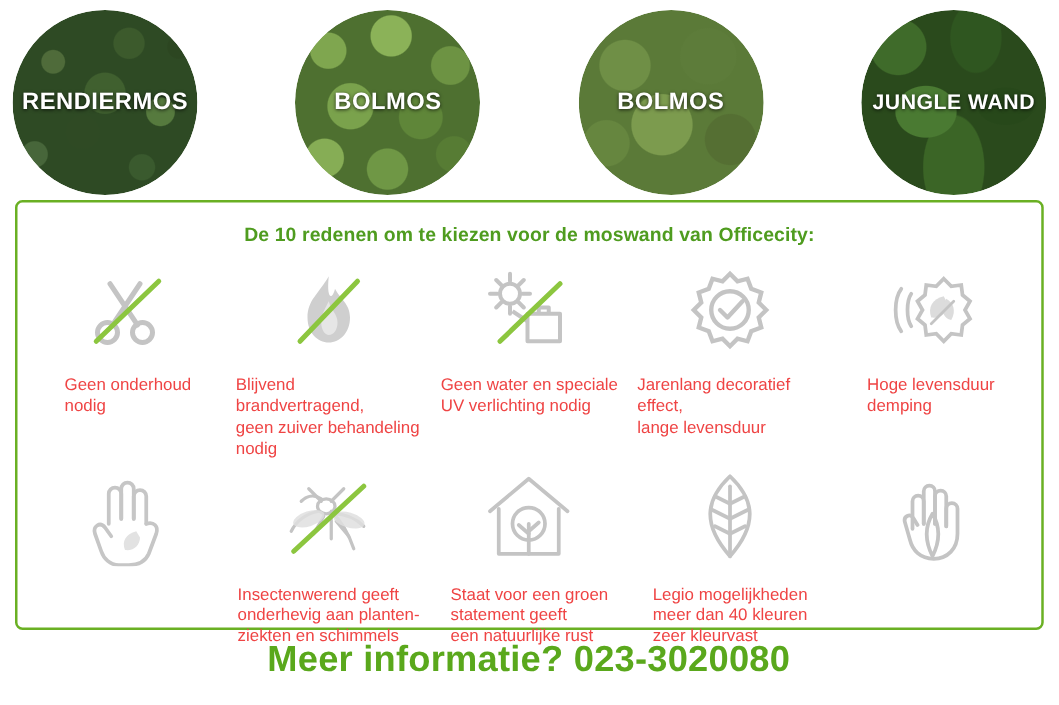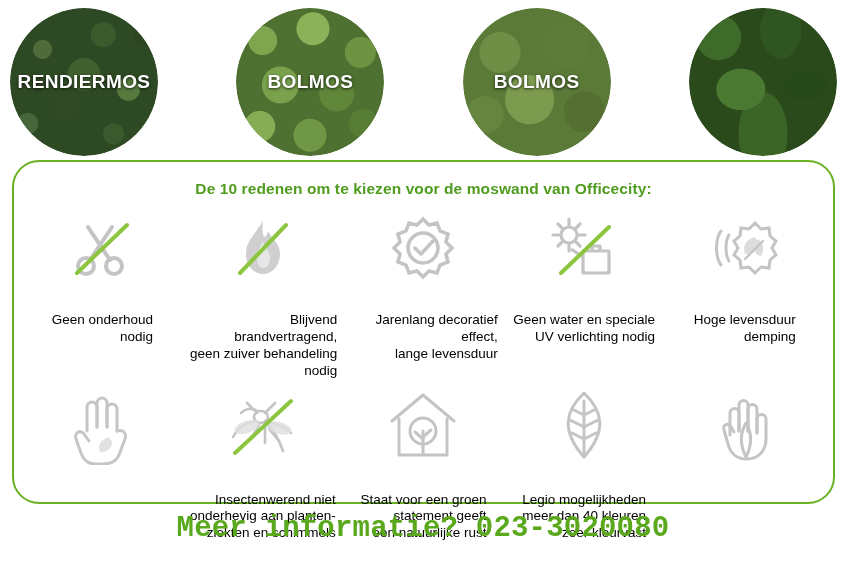--- a/index.html
+++ b/index.html
@@ -101,21 +101,21 @@
   .circle.jungle .caption { font-size: 17px; }
 
   
   .panel {
     position: absolute;
     left: 12px;
     top: 160px;
     width: 823px;
     height: 344px;
     border: 2px solid #6ab023;
-    border-radius: 27px;
+    border-radius: 6px;
     background: #ffffff;
   }
   .panel-title {
     text-align: center;
     color: #4f9c1f;
     font-weight: bold;
     font-size: 15.5px;
     margin-top: 18px;
     letter-spacing: .1px;
   }
@@ -136,40 +136,39 @@
     padding: 0 6px;
   }
   .icon-wrap {
     height: 80px;
     display: flex;
     align-items: center;
     justify-content: center;
   }
   .cell.row2 .icon-wrap { height: 84px; }
   .cell-label {
-    margin-top: 24px;
+    margin-top: 12px;
     font-size: 13.5px;
     line-height: 1.25;
-    color: #000000;
-    text-align: right;
+    color: #ef4444;
+    text-align: left;
     white-space: pre-line;
   }
 
   
   .footer {
     position: absolute;
     left: 0;
     right: 0;
     top: 512px;
     text-align: center;
     color: #5aa81c;
     font-size: 29px;
     font-weight: bold;
     letter-spacing: .2px;
-    font-family: Liberation Mono, monospace;
   }
 
   svg { display: block; }
 </style>
 </head>
 <body>
 
 <div class="page">
 
   <div class="circles">
@@ -184,20 +183,21 @@
       <div class="caption">BOLMOS</div>
     </div>
 
     <div class="circle plat">
       <div class="moss plat"></div>
       <div class="caption">BOLMOS</div>
     </div>
 
     <div class="circle jungle">
       <div class="moss jungle"></div>
+      <div class="caption">JUNGLE WAND</div>
     </div>
 
   </div>
 
   <div class="panel">
     <div class="panel-title">De 10 redenen om te kiezen voor de moswand van Officecity:</div>
 
     <div class="grid">
 
       <div class="cell row1">
@@ -224,50 +224,50 @@
             <path d="M12 60 L58 12" stroke="#8cc63f" stroke-width="4" stroke-linecap="round" fill="none"></path>
           </svg>
         </div>
         <div class="cell-label">Blijvend brandvertragend,
 geen zuiver behandeling
 nodig</div>
       </div>
 
       <div class="cell row1">
         <div class="icon-wrap">
+          <svg width="78" height="70" viewBox="0 0 78 70">
+            <g stroke="#c4c4c4" stroke-width="3.2" fill="none" stroke-linecap="round">
+              <circle cx="24" cy="22" r="8"></circle>
+              <path d="M24 6 V12 M24 32 V38 M8 22 H14 M34 22 H40
+                       M13 11 L17 15 M31 29 L35 33 M35 11 L31 15 M17 29 L13 33"></path>
+            </g>
+            <g stroke="#c4c4c4" stroke-width="3.2" fill="none" stroke-linejoin="round">
+              <path d="M38 38 H64 V60 H38 Z"></path>
+              <path d="M38 44 L26 36"></path>
+              <path d="M47 38 V33 H55 V38"></path>
+            </g>
+            <path d="M16 60 L64 14" stroke="#8cc63f" stroke-width="4" stroke-linecap="round" fill="none"></path>
+          </svg>
+        </div>
+        <div class="cell-label">Geen water en speciale
+UV verlichting nodig</div>
+      </div>
+
+      <div class="cell row1">
+        <div class="icon-wrap">
           <svg width="70" height="70" viewBox="0 0 70 70">
             <g fill="none" stroke="#c4c4c4" stroke-width="3.5">
               <path d="M35 6 L41 12 L49 10 L52 18 L60 21 L58 29 L64 35 L58 41 L60 49 L52 52 L49 60 L41 58 L35 64 L29 58 L21 60 L18 52 L10 49 L12 41 L6 35 L12 29 L10 21 L18 18 L21 10 L29 12 Z"></path>
                 <circle cx="35" cy="35" r="15"></circle>
               <path d="M27 35 L33 41 L45 28" stroke-linecap="round" stroke-linejoin="round"></path>
             </g>
           </svg>
         </div>
         <div class="cell-label">Jarenlang decoratief effect,
 lange levensduur</div>
-      </div>
-
-      <div class="cell row1">
-        <div class="icon-wrap">
-          <svg width="78" height="70" viewBox="0 0 78 70">
-            <g stroke="#c4c4c4" stroke-width="3.2" fill="none" stroke-linecap="round">
-              <circle cx="24" cy="22" r="8"></circle>
-              <path d="M24 6 V12 M24 32 V38 M8 22 H14 M34 22 H40
-                       M13 11 L17 15 M31 29 L35 33 M35 11 L31 15 M17 29 L13 33"></path>
-            </g>
-            <g stroke="#c4c4c4" stroke-width="3.2" fill="none" stroke-linejoin="round">
-              <path d="M38 38 H64 V60 H38 Z"></path>
-              <path d="M38 44 L26 36"></path>
-              <path d="M47 38 V33 H55 V38"></path>
-            </g>
-            <path d="M16 60 L64 14" stroke="#8cc63f" stroke-width="4" stroke-linecap="round" fill="none"></path>
-          </svg>
-        </div>
-        <div class="cell-label">Geen water en speciale
-UV verlichting nodig</div>
       </div>
 
       <div class="cell row1">
         <div class="icon-wrap">
           <svg width="80" height="70" viewBox="0 0 80 70">
             <g stroke="#c4c4c4" stroke-width="3" fill="none" stroke-linecap="round">
               <path d="M16 18 C10 26 10 44 16 52"></path>
               <path d="M24 22 C20 28 20 42 24 48"></path>
             </g>
             <g fill="none" stroke="#c4c4c4" stroke-width="3">
@@ -312,21 +312,21 @@
               <path d="M38 38 L30 52 M44 40 L44 56 M48 42 L58 54"></path>
               <path d="M36 24 C30 20 24 22 20 26"></path>
             </g>
             <g fill="#e0e0e0" opacity=".85">
               <ellipse cx="26" cy="40" rx="13" ry="6" transform="rotate(-18 26 40)"></ellipse>
               <ellipse cx="58" cy="41" rx="13" ry="6" transform="rotate(16 58 41)"></ellipse>
             </g>
             <path d="M14 66 L70 14" stroke="#8cc63f" stroke-width="4" stroke-linecap="round" fill="none"></path>
           </svg>
         </div>
-        <div class="cell-label">Insectenwerend niet
+        <div class="cell-label">Insectenwerend geeft
 onderhevig aan planten-
 ziekten en schimmels</div>
       </div>
 
       <div class="cell row2">
         <div class="icon-wrap">
           <svg width="78" height="78" viewBox="0 0 78 78">
             <g stroke="#c4c4c4" stroke-width="3" fill="none" stroke-linejoin="round" stroke-linecap="round">
               <path d="M8 34 L39 8 L70 34"></path>
               <path d="M15 32 V68 H63 V32"></path>

